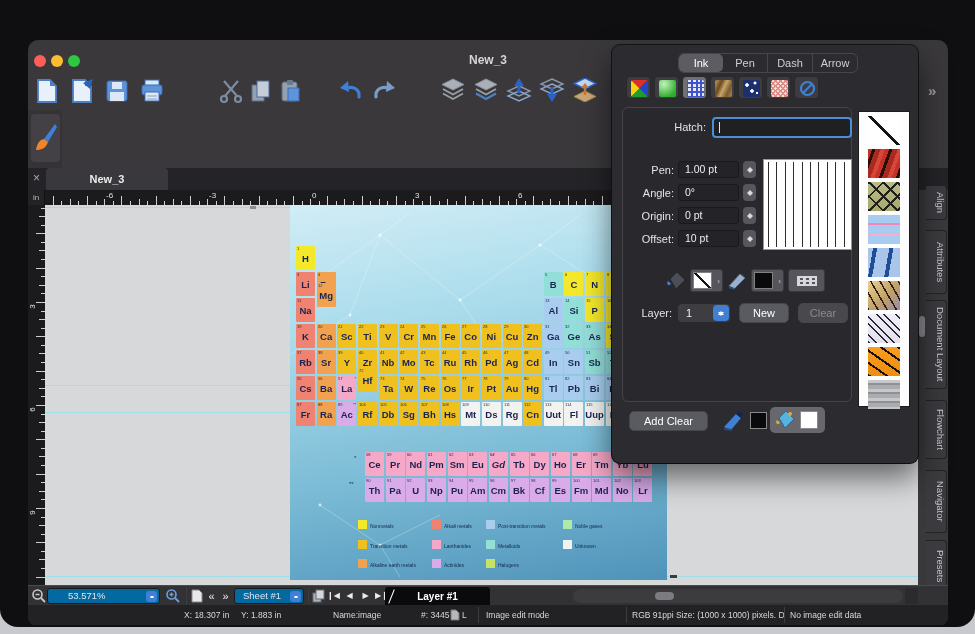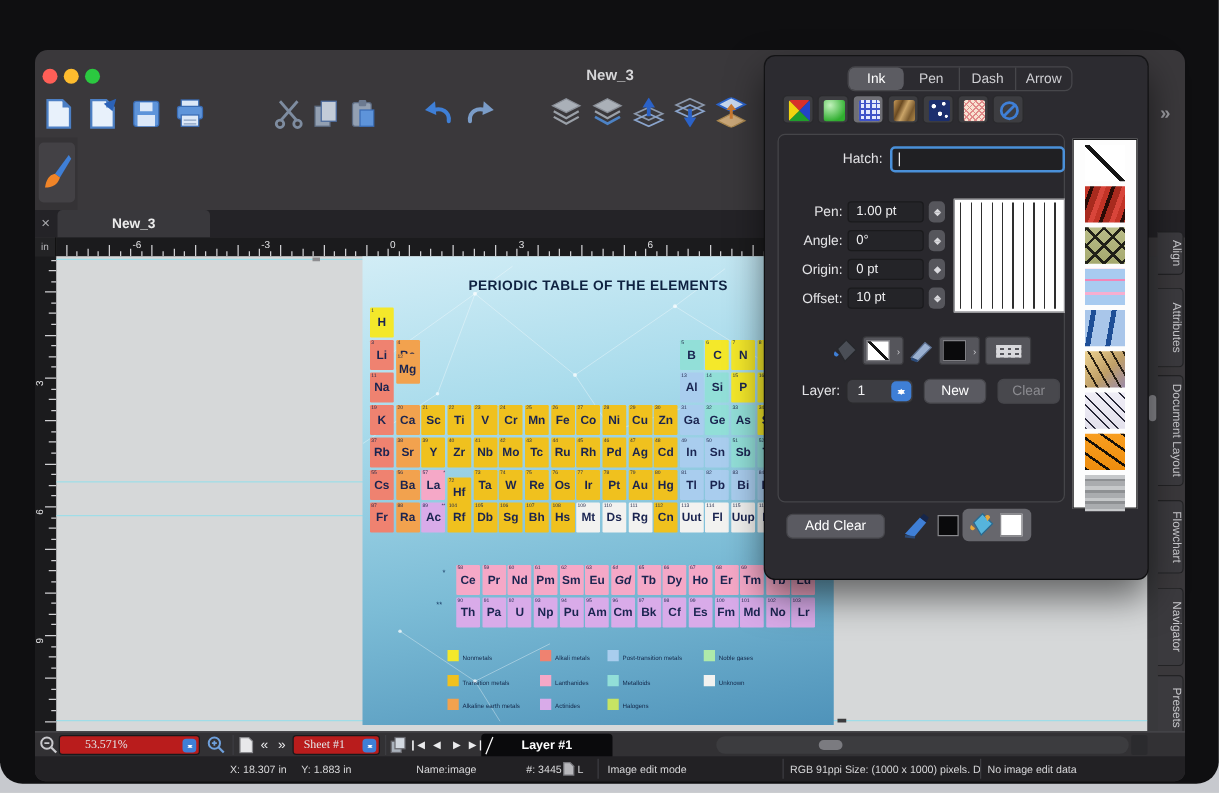--- a/index.html
+++ b/index.html
@@ -58,22 +58,22 @@
   #sidetabs{position:absolute;left:898px;top:140px;width:22px;height:430px;}
   .side-tab{position:absolute;left:0;width:21px;background:#3b3a3e;border:1px solid #232325;border-left:none;
     border-radius:0 4px 4px 0;color:#c9c9cd;font-size:9.5px;writing-mode:vertical-rl;
     text-align:center;overflow:hidden;white-space:nowrap;}
   
   .bottombar{position:absolute;left:0;top:545px;width:920px;height:20px;background:#323134;border-top:1px solid #4a4a4e;}
   .statusbar{position:absolute;left:0;top:565px;width:920px;height:20px;background:#222124;
     color:#d8d8da;font-size:8.5px;}
   .statusbar span{position:absolute;top:5px;white-space:nowrap;}
   .sdiv{position:absolute;top:2px;width:1px;height:16px;background:#3d3d41;}
-  .bfield{position:absolute;top:2px;height:16px;background:#b91c1c;border:1px solid #19191b;border-radius:3px;
-    color:#e4e4e6;font-size:9.5px;line-height:14px;font-family:Liberation Serif, serif;}
+  .bfield{position:absolute;top:2px;height:16px;background:#0369a1;border:1px solid #19191b;border-radius:3px;
+    color:#e4e4e6;font-size:9.5px;line-height:14px;}
   .bluedd{position:absolute;top:2px;width:11px;height:11px;background:var(--accent,#3f7fd6);border-radius:3px;}
   .bluedd:before{content:"";position:absolute;left:2.5px;top:2px;border:3px solid transparent;border-bottom:3px solid #fff;transform:scale(.7);}
   .bluedd:after{content:"";position:absolute;left:2.5px;bottom:1px;border:3px solid transparent;border-top:3px solid #fff;transform:scale(.7);}
   .navbtn{position:absolute;top:2px;width:15px;height:16px;color:#ececee;font-size:8px;text-align:center;line-height:16px;}
   .layertab{position:absolute;left:357px;top:1px;width:105px;height:19px;background:#0a0a0c;border-radius:3px 3px 0 0;
     color:#fff;font-size:10px;font-weight:bold;text-align:center;line-height:19px;}
   .layertab i{position:absolute;left:6px;top:2px;width:1px;height:15px;background:#fff;transform:rotate(22deg);}
   .hscrolltrack{position:absolute;left:545px;top:3px;width:330px;height:14px;background:#3c3c3f;border-radius:7px;}
   .hthumb{position:absolute;left:82px;top:3px;width:19px;height:8px;background:#7b7b80;border-radius:4px;}
   .cornerbox{position:absolute;left:877px;top:2px;width:13px;height:16px;background:#2b2b2e;border-radius:2px;}
@@ -418,21 +418,20 @@
           <circle cx="90" cy="30" r="1.6"></circle>
             <circle cx="170" cy="95" r="1.6"></circle>
             <circle cx="250" cy="40" r="1.6"></circle>
           <circle cx="330" cy="90" r="1.6"></circle>
             <circle cx="60" cy="110" r="1.4"></circle>
             <circle cx="200" cy="140" r="1.4"></circle>
           <circle cx="90" cy="340" r="1.6"></circle>
             <circle cx="30" cy="300" r="1.4"></circle>
         </g>
       </svg>
-      <div class="ptitle">PERIODIC TABLE OF THE ELEMENTS</div>
 
     <div class="pcell" style="left: 6px; top: 41px; background: rgb(244, 232, 42);">
           <span class="pnum">1</span>
           <span class="psym">H</span>
         </div>
         <div class="pcell" style="left: 6px; top: 67px; background: rgb(239, 130, 112);">
           <span class="pnum">3</span>
           <span class="psym">Li</span>
         </div>
         <div class="pcell" style="left: 26.65px; top: 67px; background: rgb(242, 162, 78);">
@@ -613,21 +612,21 @@
         </div>
         <div class="pcell" style="left: 26.65px; top: 171px; background: rgb(242, 162, 78);">
           <span class="pnum">56</span>
           <span class="psym">Ba</span>
         </div>
         <div class="pcell" style="left: 47.3px; top: 171px; background: rgb(245, 168, 199);">
           <span class="pnum">57</span>
           <span class="pmark">*</span>
           <span class="psym">La</span>
         </div>
-        <div class="pcell" style="left: 67.95px; top: 177px; background: rgb(240, 193, 30);">
+        <div class="pcell" style="left: 67.95px; top: 163px; background: rgb(240, 193, 30);">
           <span class="pnum">72</span>
           <span class="psym">Hf</span>
         </div>
         <div class="pcell" style="left: 88.6px; top: 171px; background: rgb(240, 193, 30);">
           <span class="pnum">73</span>
           <span class="psym">Ta</span>
         </div>
         <div class="pcell" style="left: 109.25px; top: 171px; background: rgb(240, 193, 30);">
           <span class="pnum">74</span>
           <span class="psym">W</span>

